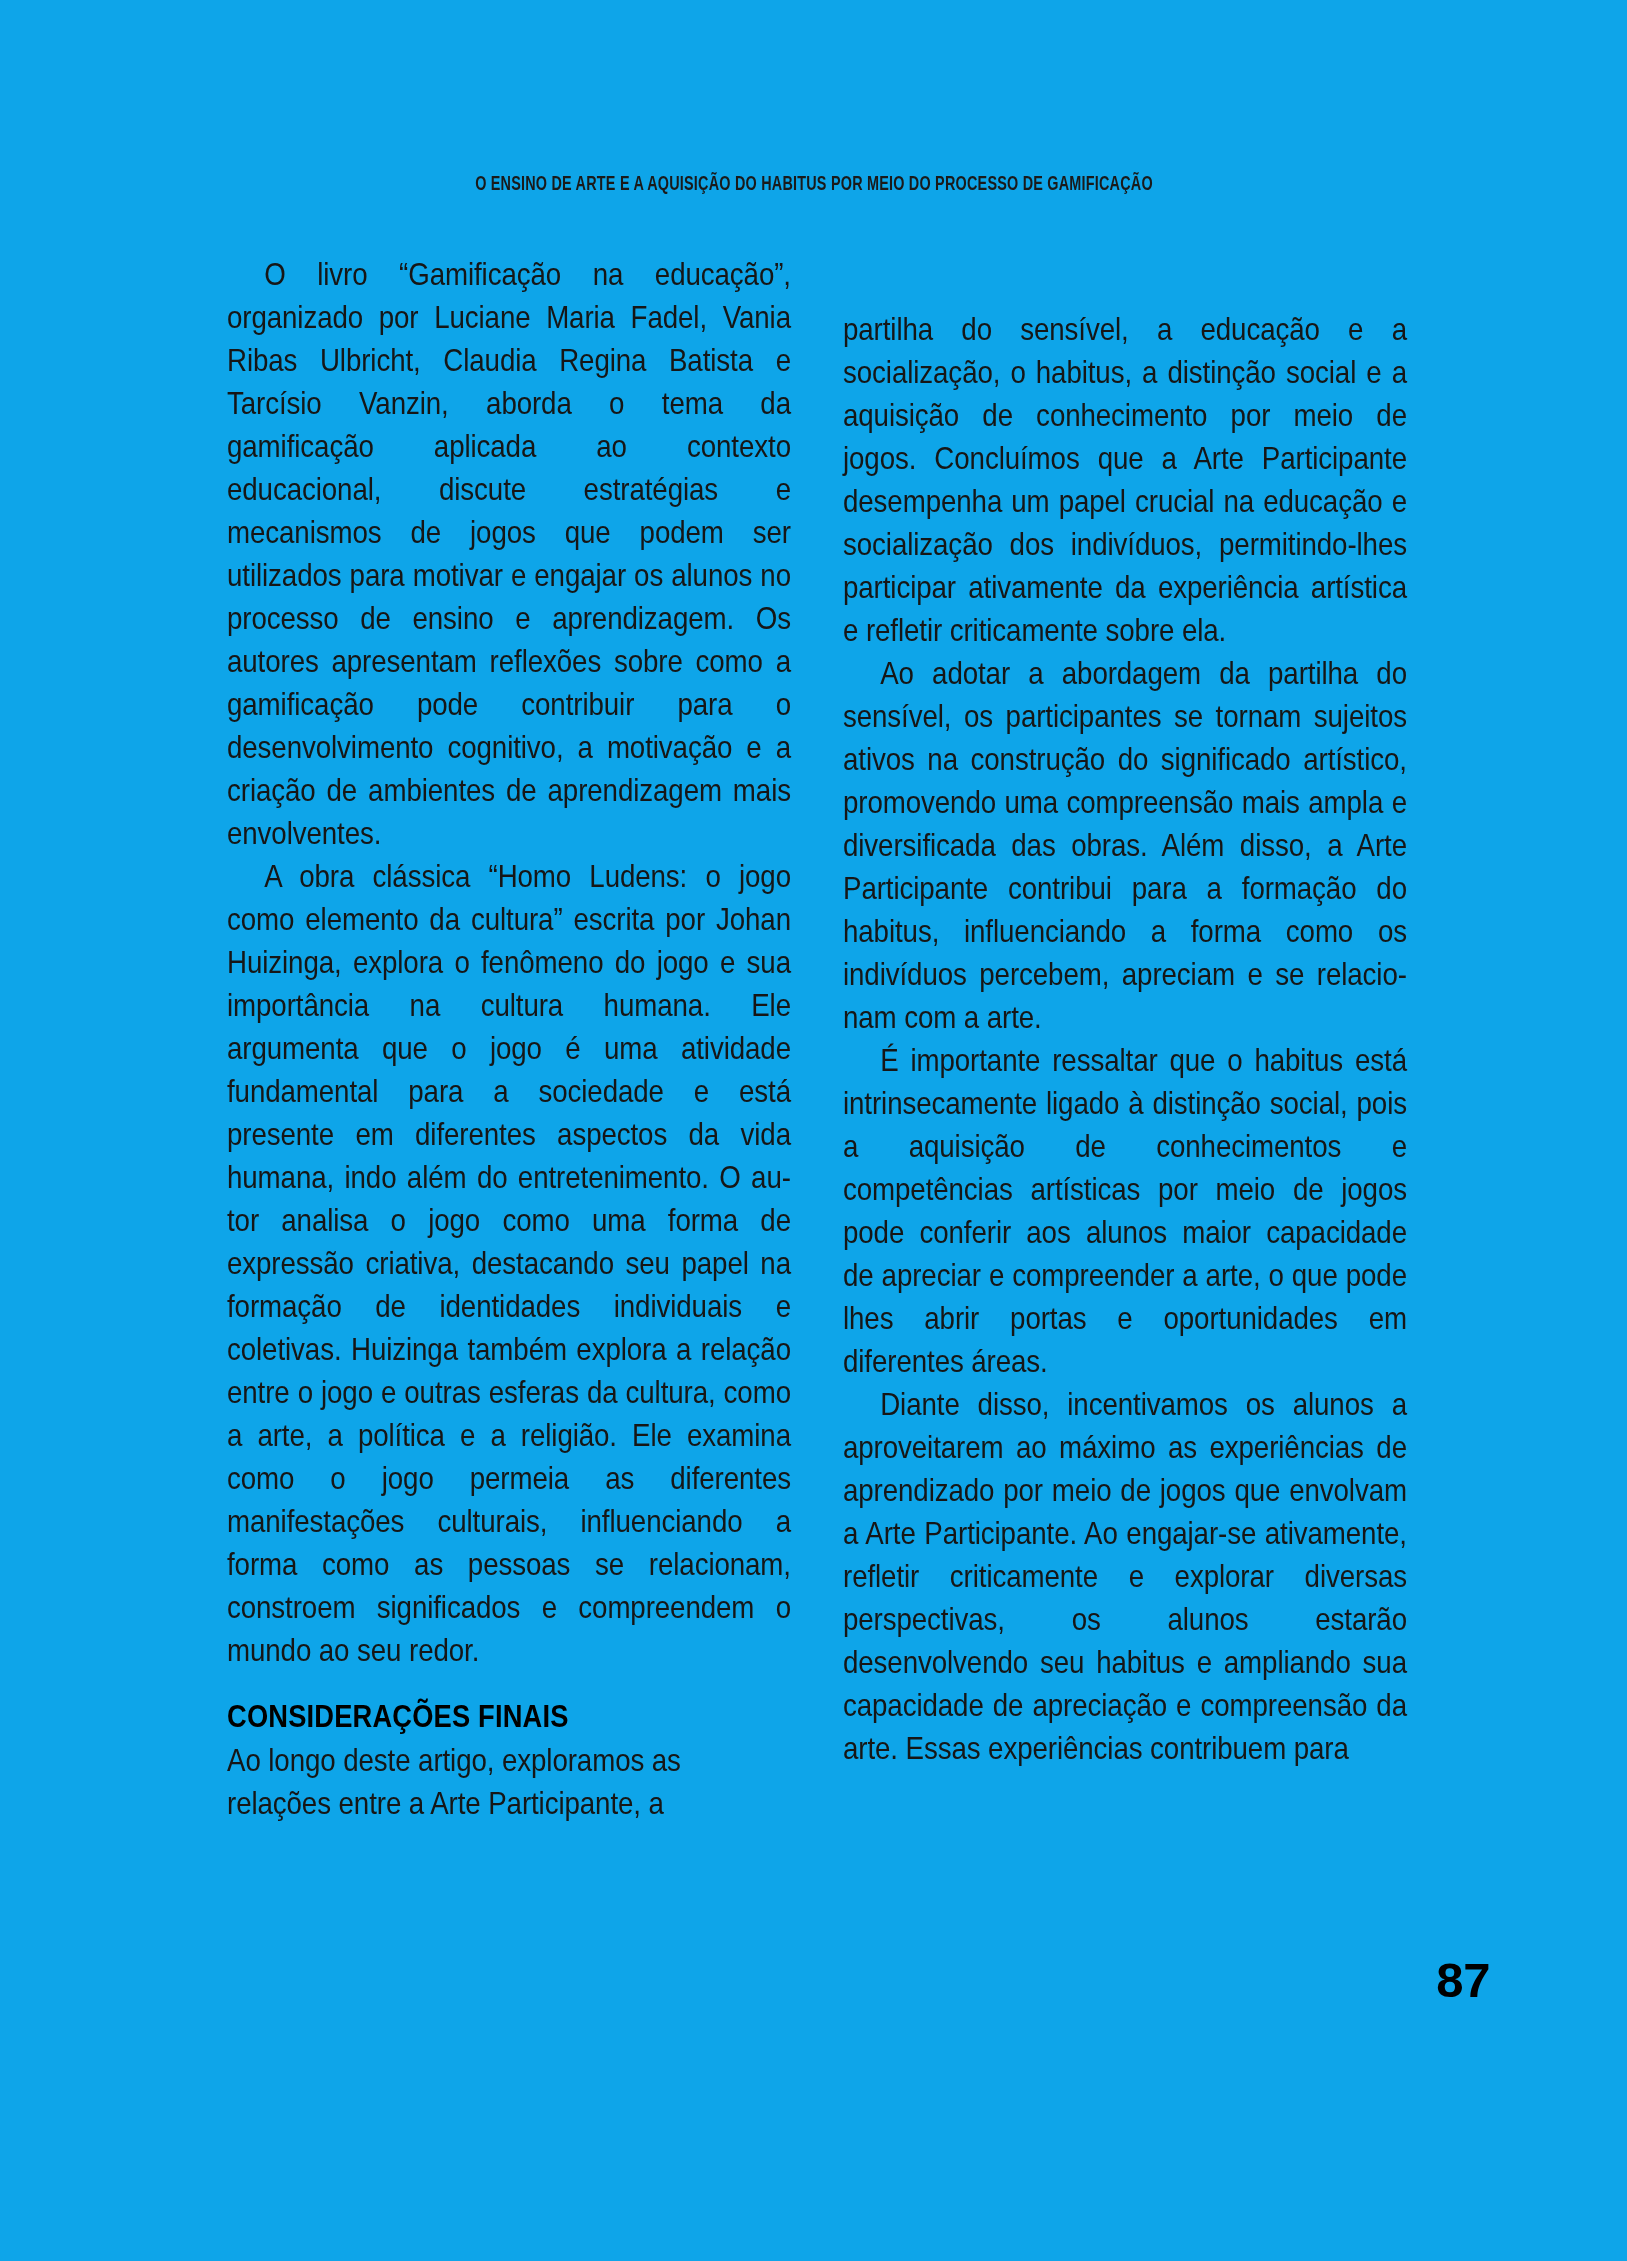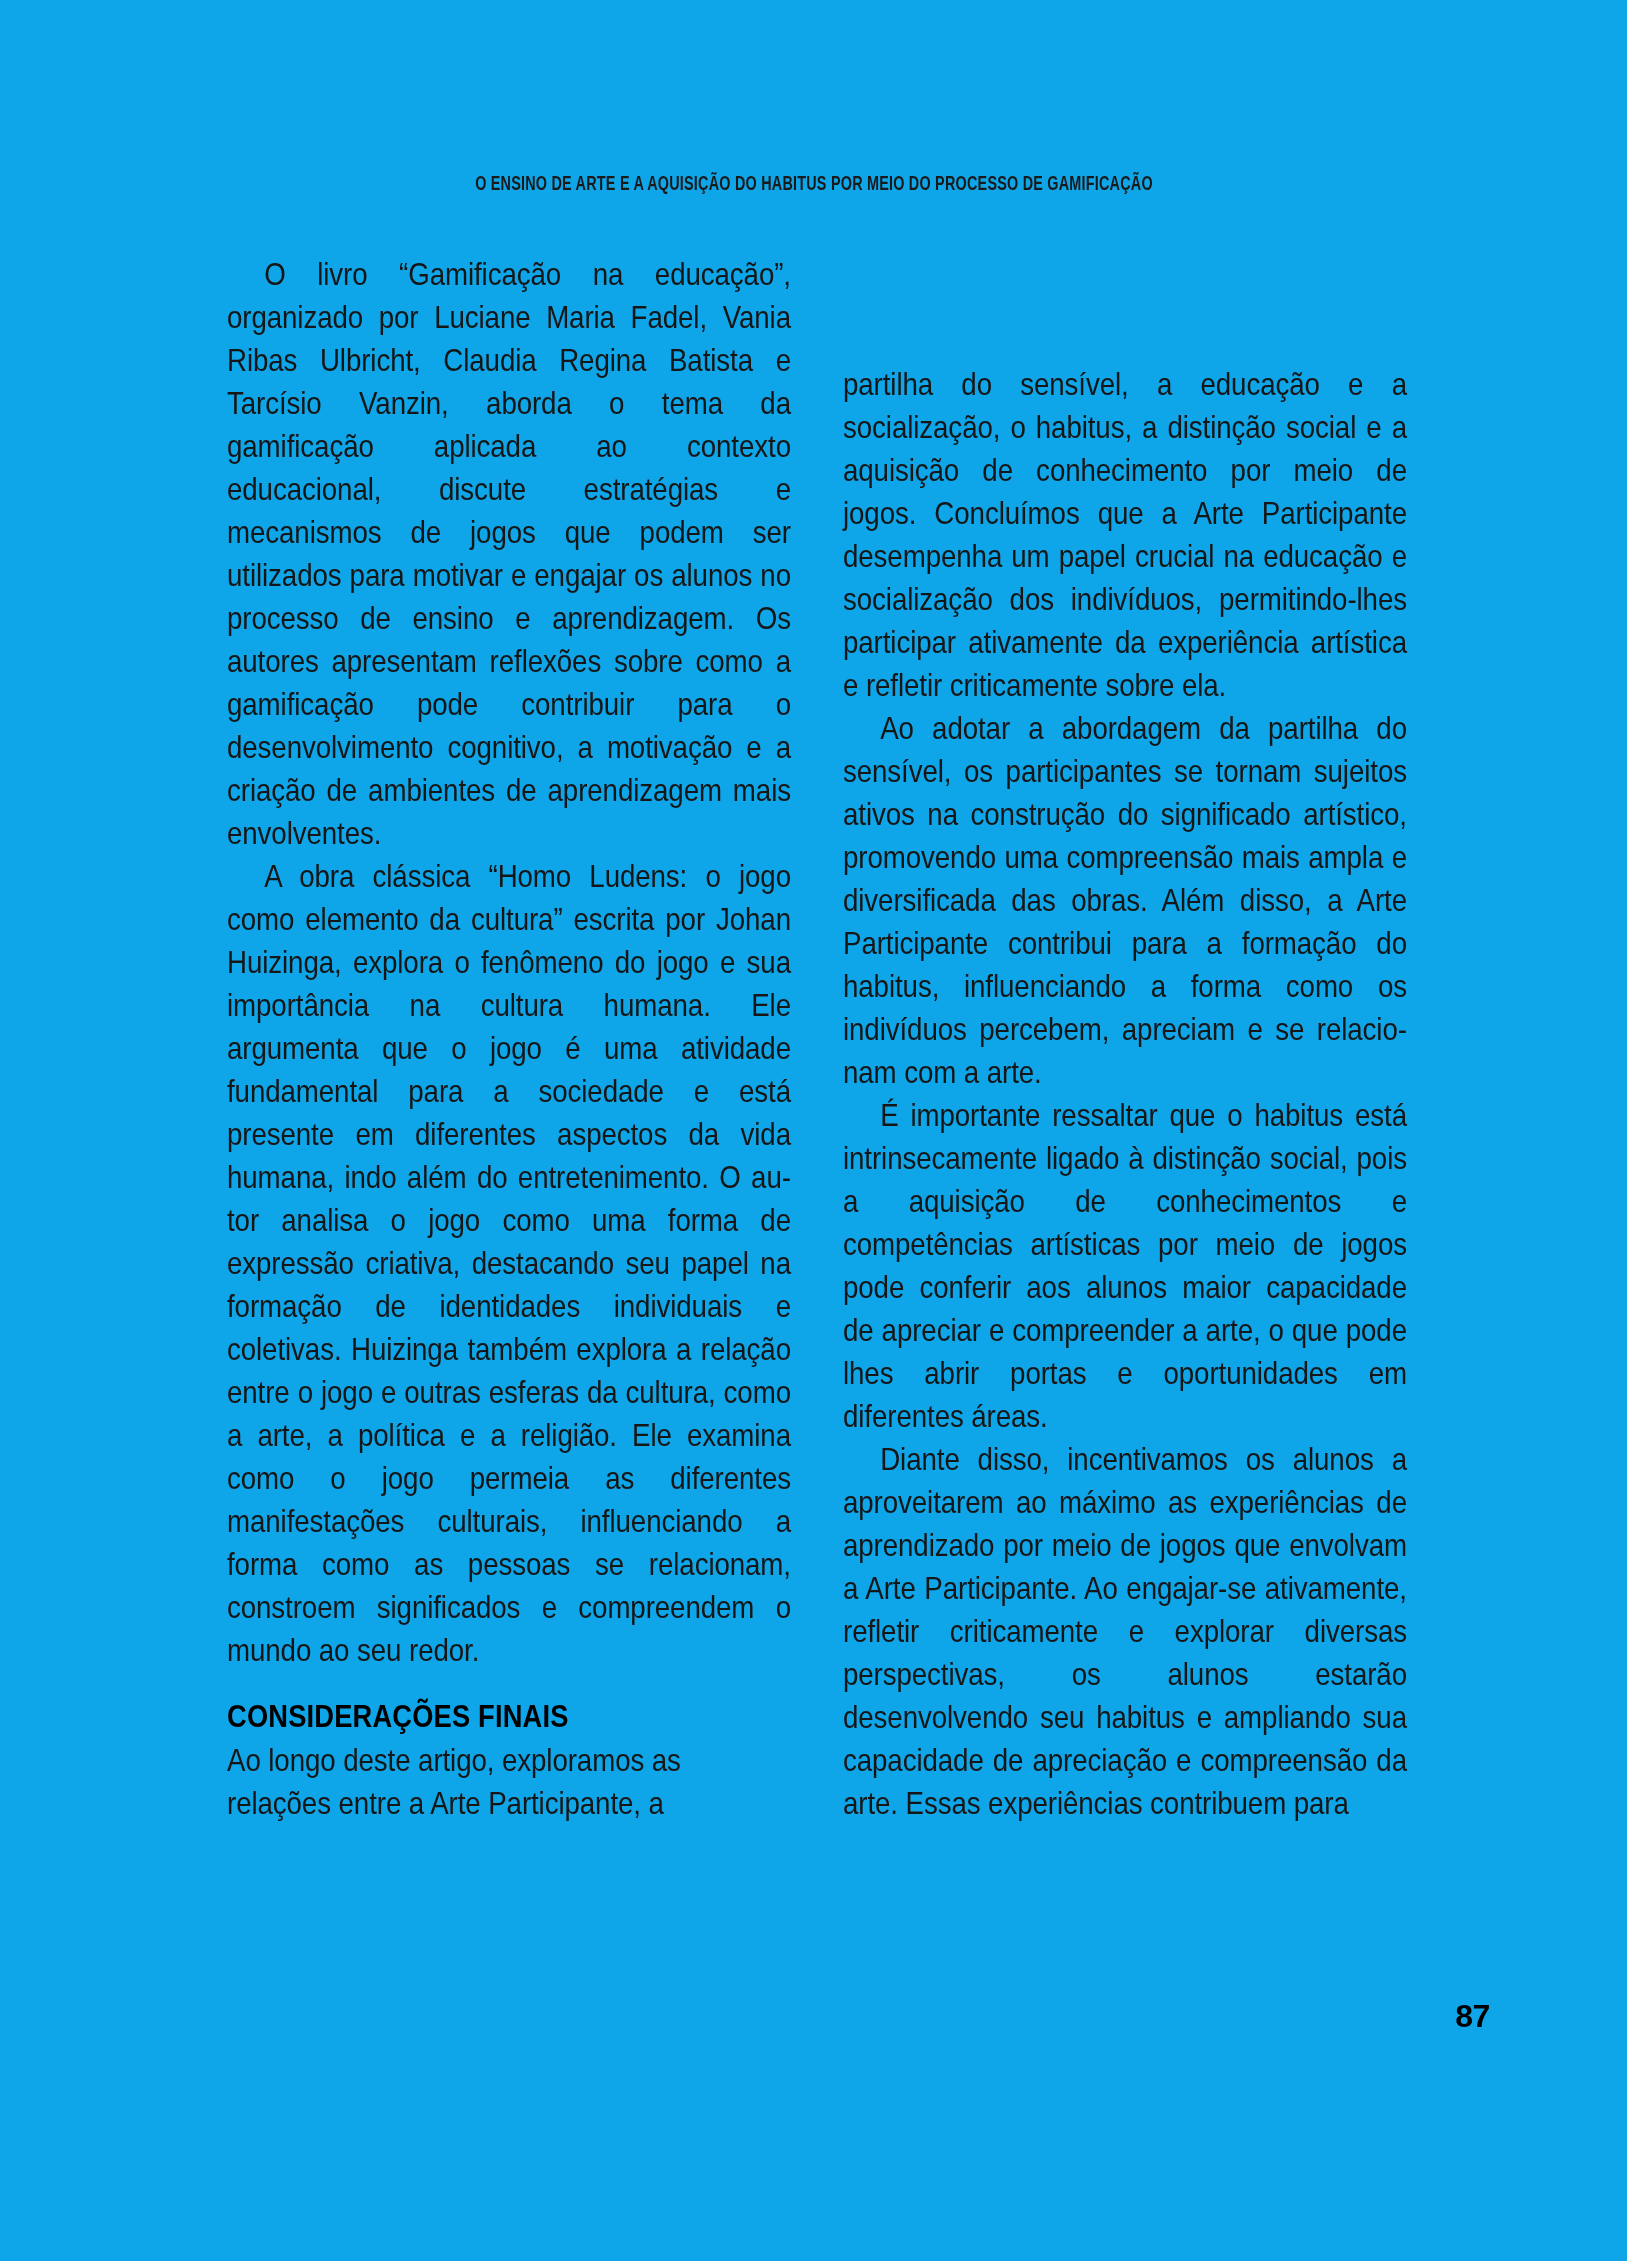--- a/index.html
+++ b/index.html
@@ -40,21 +40,21 @@
   }
 
   
   .columns {
     position: absolute;
     left: 227px;
     top: 253px;
     width: 1179px;
     display: flex;
     gap: 52px;
-    align-items: flex-end;
+    align-items: center;
   }
   .column {
     width: 564px;
     flex: 0 0 564px;
   }
 
   .para {
     margin: 0;
     font-size: 32px;
     line-height: 43px;
@@ -84,22 +84,22 @@
     color: #000000;
     transform: scaleX(0.88);
     transform-origin: left top;
     width: 113.6%;
   }
 
   
   .folio {
     position: absolute;
     right: 138px;
-    top: 1998px;
-    font-size: 32px;
+    top: 1952px;
+    font-size: 49px;
     font-weight: 700;
     color: #000000;
     letter-spacing: -0.4px;
   }
 </style>
 </head>
 <body>
 
 <div class="page">
 

